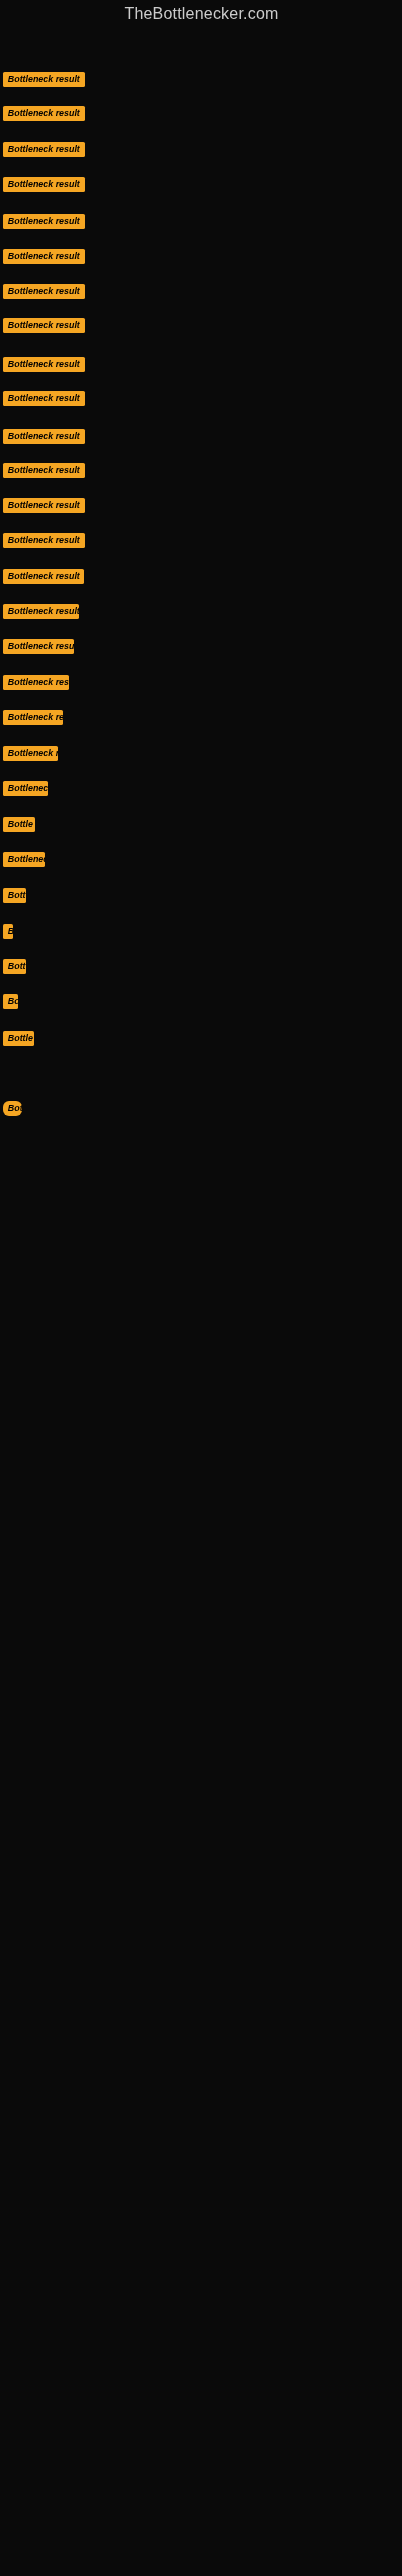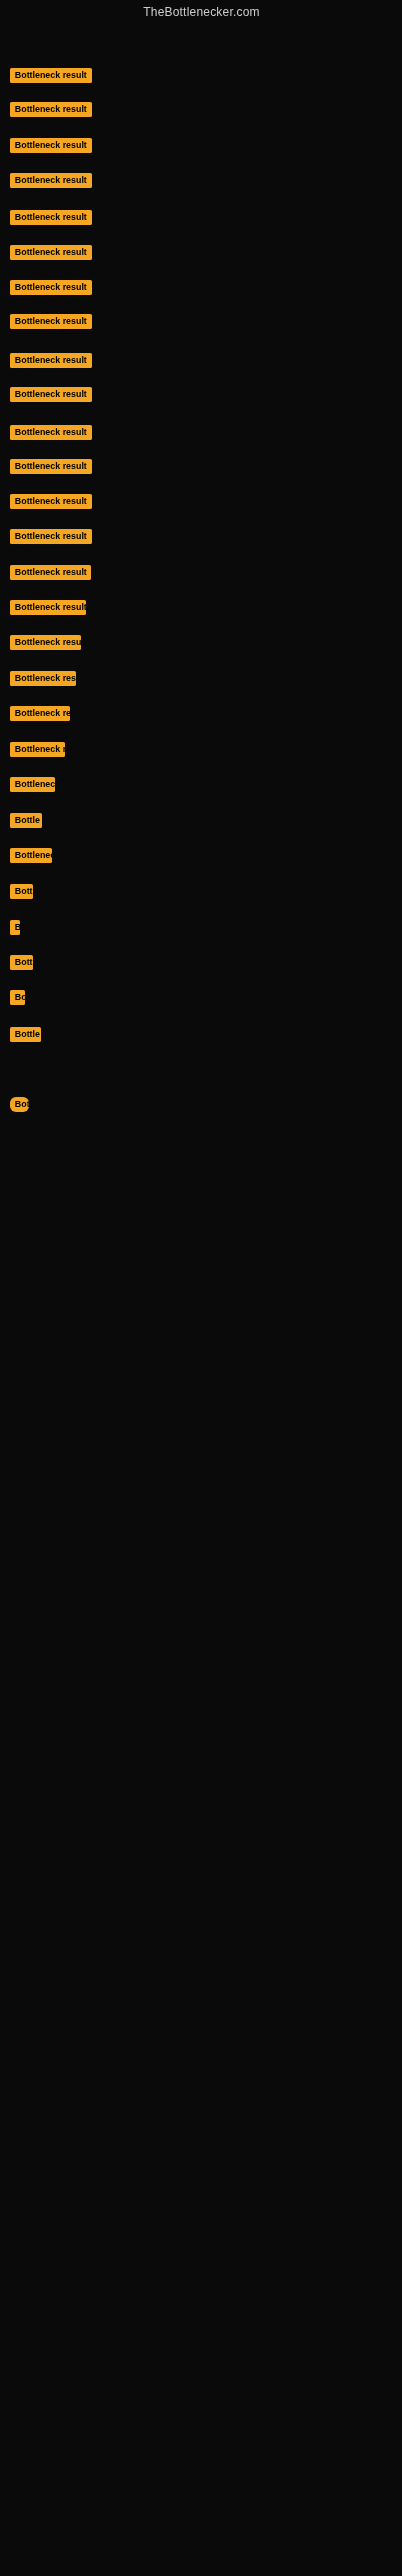--- a/index.html
+++ b/index.html
@@ -10,38 +10,39 @@
     body {
       background-color: #0a0a0a;
       width: 403px;
       min-height: 2576px;
       font-family: Arial, sans-serif;
       position: relative;
     }
     .site-header {
       text-align: center;
       color: #cccccc;
-      font-size: 12px;
+      font-size: 16px;
       padding: 4.8px 0 3.2px 0;
       letter-spacing: 0.2px;
     }
     .bottleneck-badge {
       display: inline-block;
       background-color: #f5a623;
       color: #000000;
       font-size: 8.9px;
       font-weight: bold;
       padding: 2.4px 4.8px;
       border-radius: 1.6px;
       white-space: nowrap;
       overflow: hidden;
     }
     .row {
       position: absolute;
-      left: 10px;
+      left: 3px;
+      font-style: italic;
     }
   </style>
 </head>
 <body>
 
 <div class="site-header">TheBottlenecker.com</div>
 
 <div id="rows-container" style="position:relative; width:403px; height:2576px;">
     <div class="row" style="top: 46px;"><span class="bottleneck-badge" style="max-width: 97px;">Bottleneck result</span></div>
     <div class="row" style="top: 80px;"><span class="bottleneck-badge" style="max-width: 97px;">Bottleneck result</span></div>

